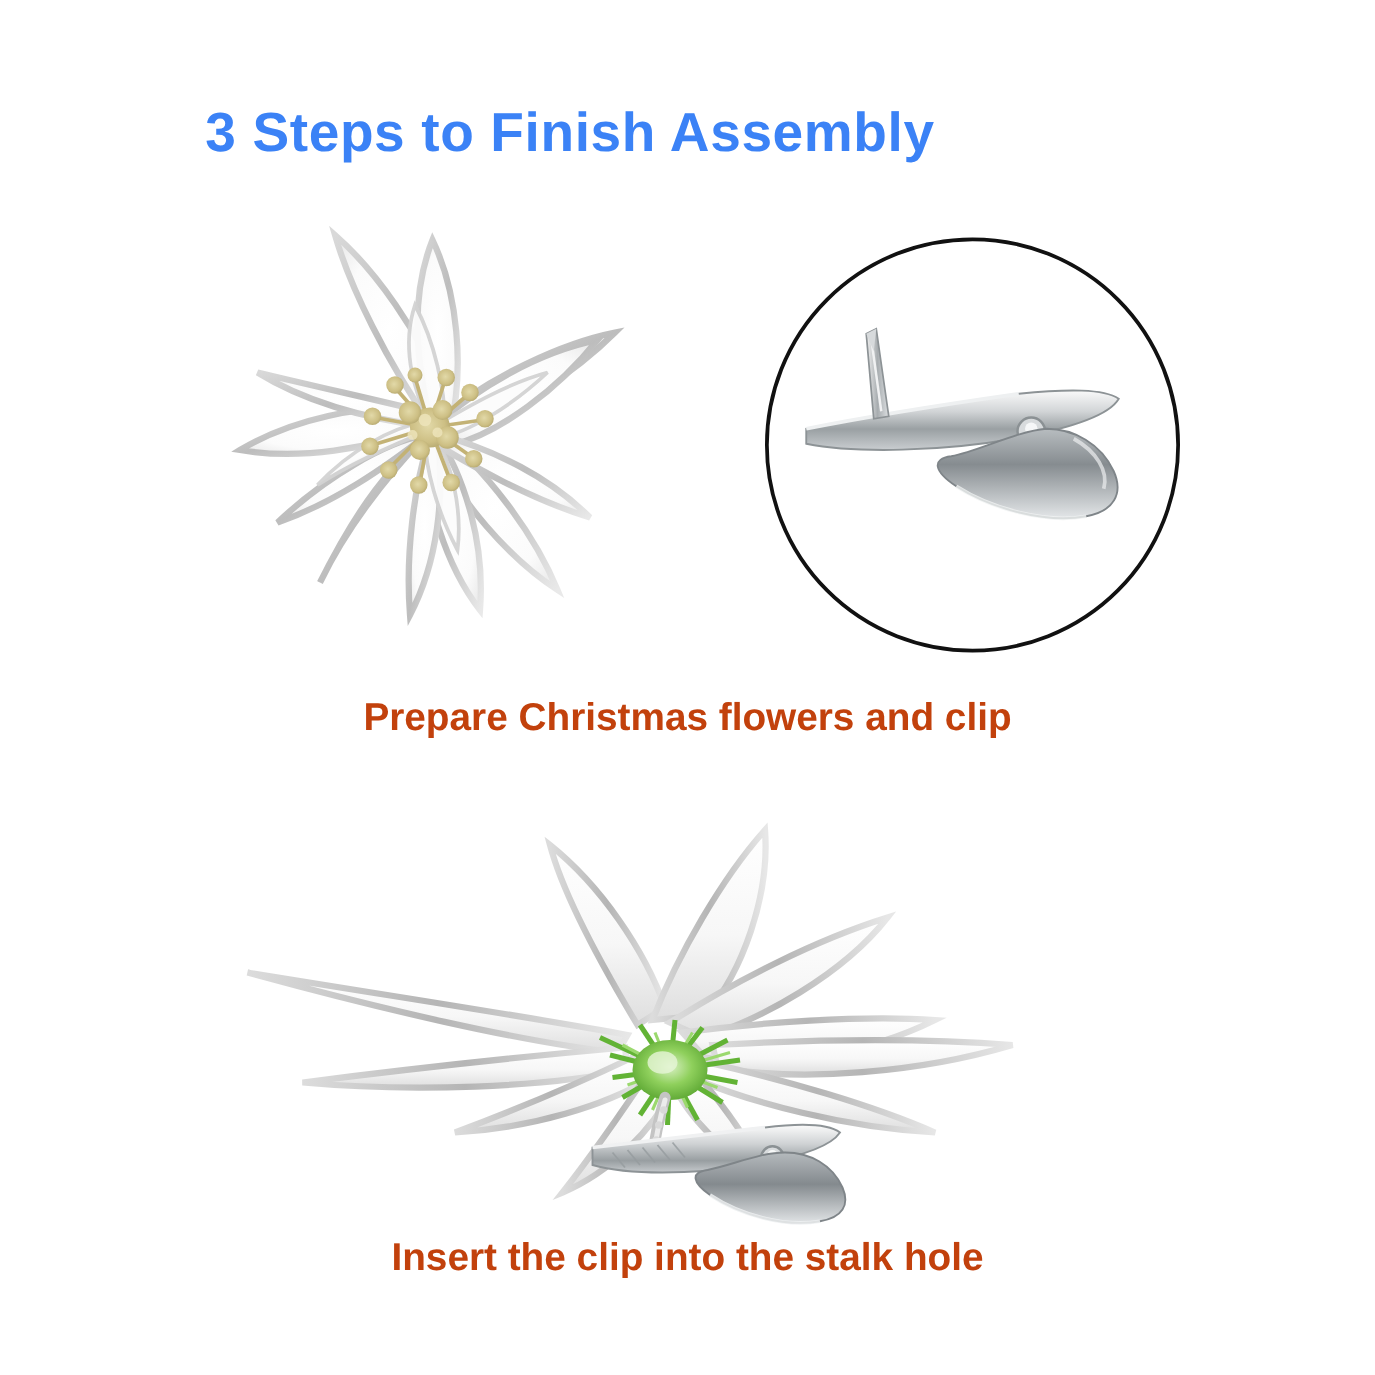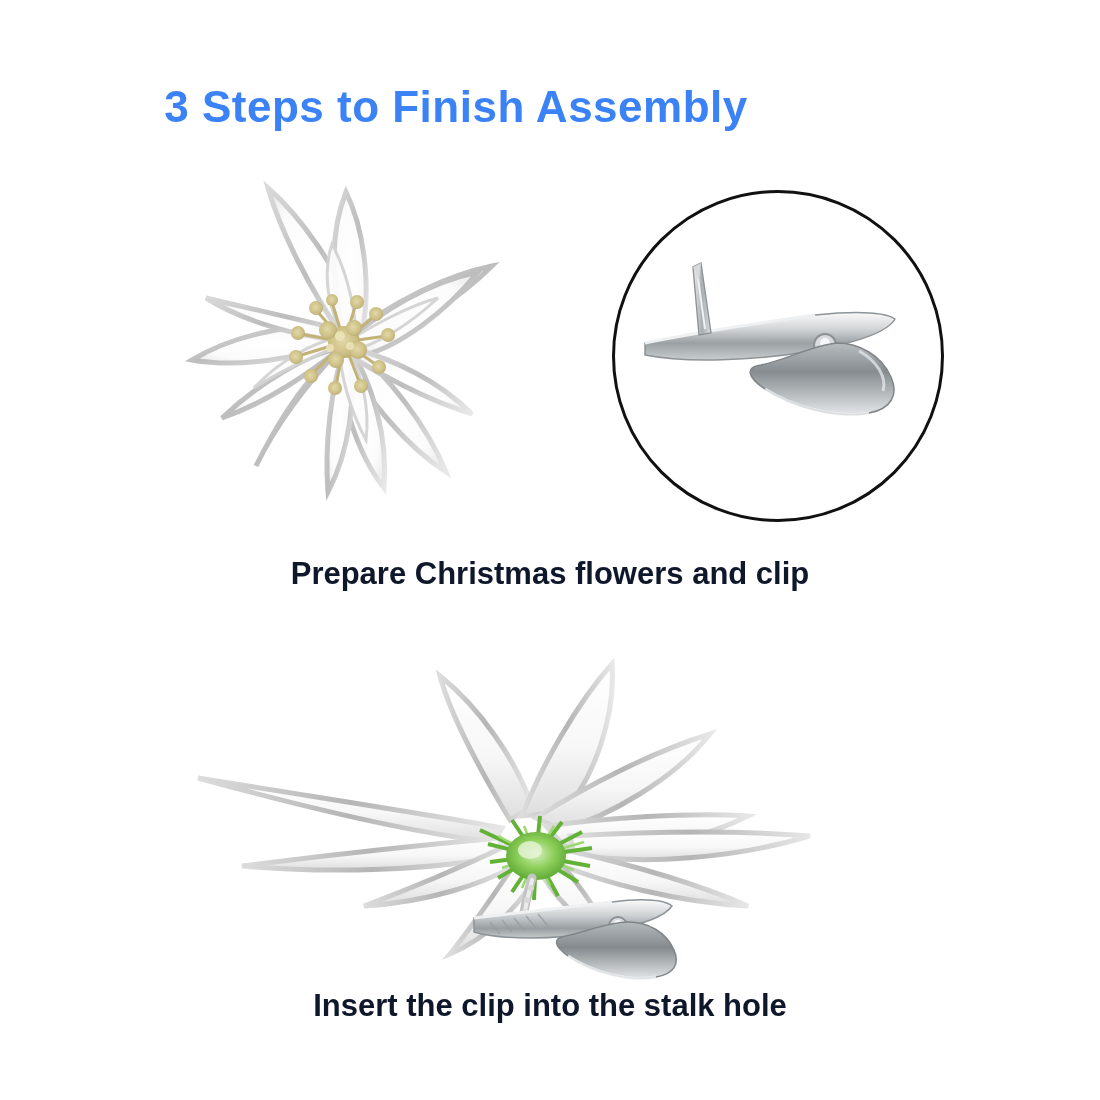--- a/index.html
+++ b/index.html
@@ -35,21 +35,21 @@
     margin-top: 20px;
   }
 
   
   .caption {
     position: absolute;
     width: 1100px;
     text-align: center;
     font-size: 31px;
     font-weight: bold;
-    color: #0f172a;
+    color: #c2410c;
   }
   .caption-1 { top: 556px; }
   .caption-2 { top: 988px; }
 
   
   .flower-1 {
     position: absolute;
     left: 160px;
     top: 170px;
     width: 380px;

